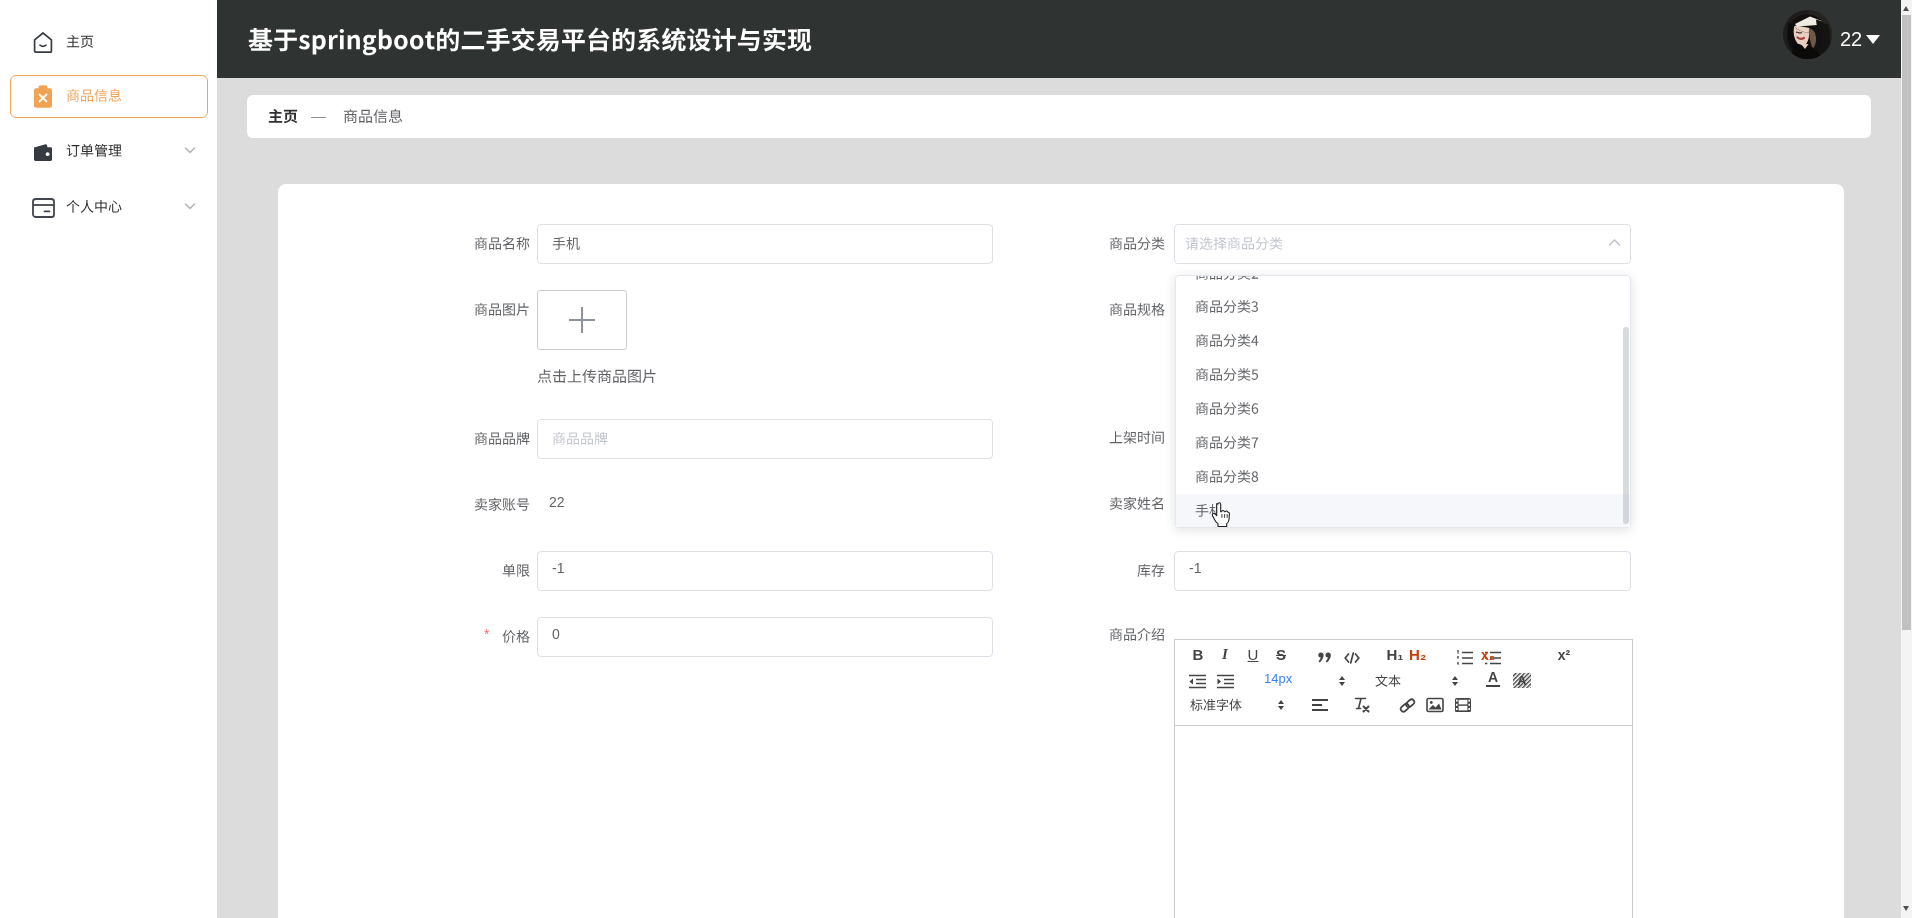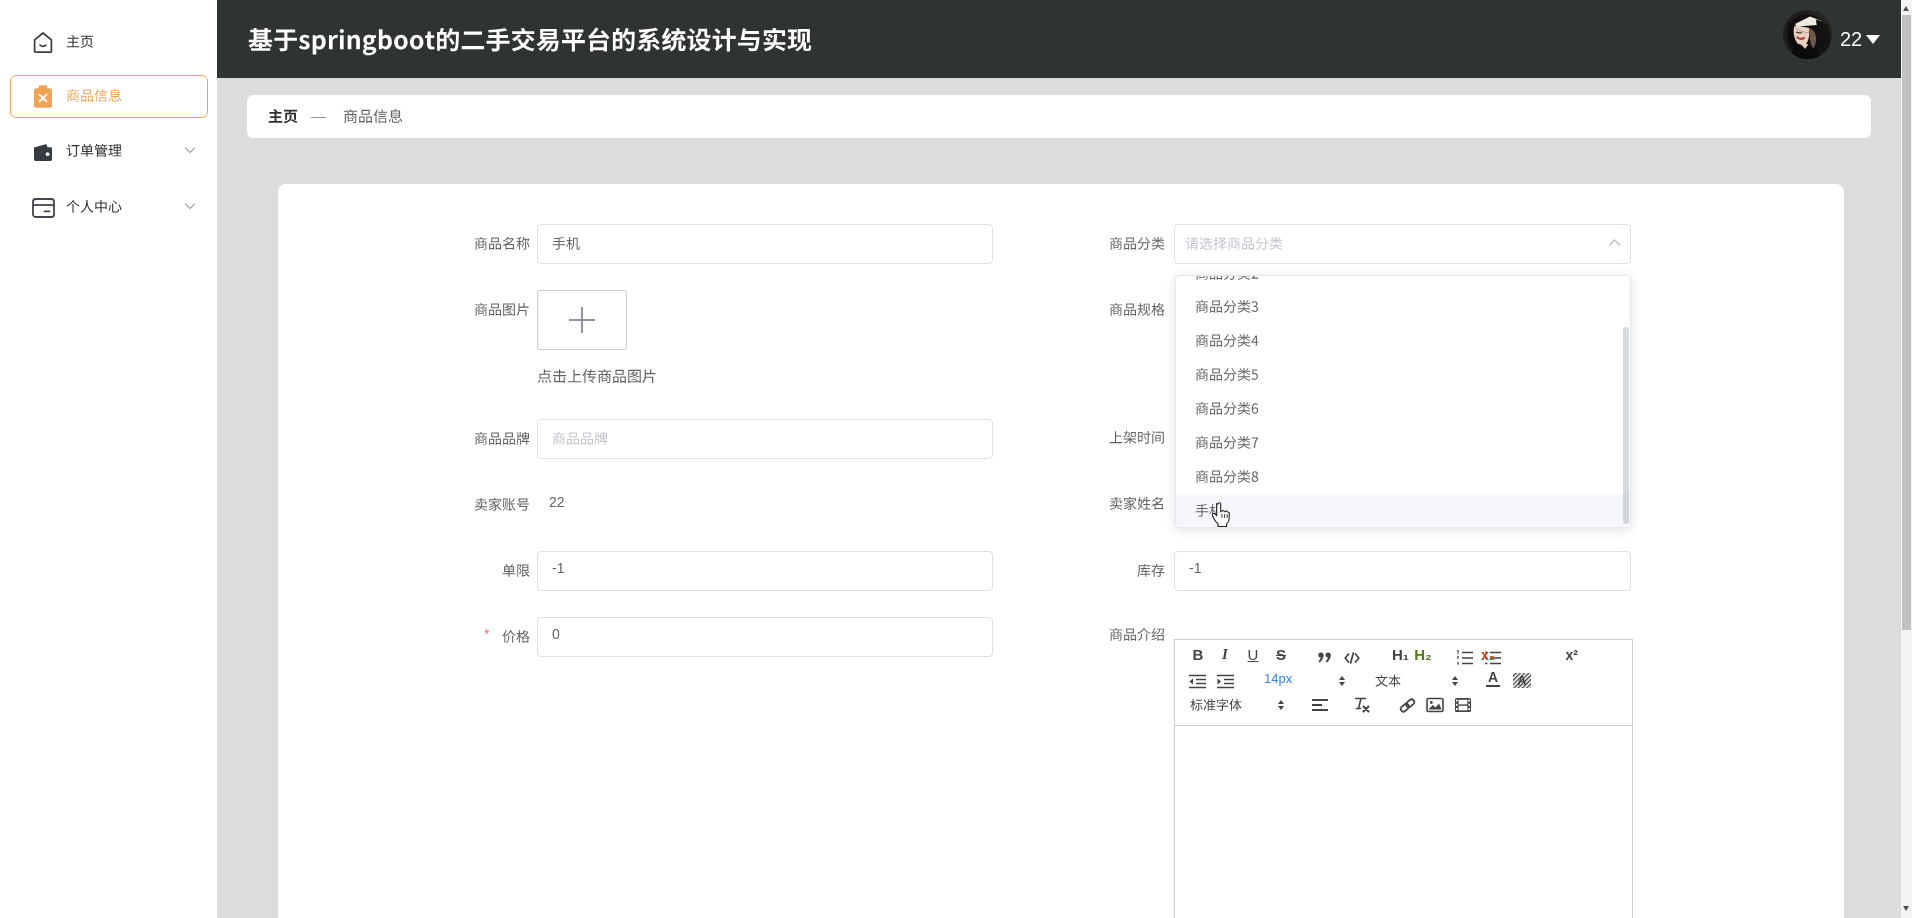--- a/index.html
+++ b/index.html
@@ -378,32 +378,32 @@
 <div style="position:absolute;left:1211px;top:646px;width:28px;text-align:center;font:700 15px 'Liberation Serif',serif;color:#444;font-style:italic;">I</div>
 <div style="position:absolute;left:1239px;top:646px;width:28px;text-align:center;font:400 15px 'Liberation Sans',sans-serif;color:#444;text-decoration:underline;">U</div>
 <div style="position:absolute;left:1267px;top:646px;width:28px;text-align:center;font:400 15px 'Liberation Sans',sans-serif;color:#444;text-decoration:line-through;font-weight:600;">S</div>
 <svg style="position:absolute;left:1318px;top:652px" width="13" height="11" viewBox="0 0 13 11">
 <path d="M2.9 0.4 Q5.6 0.4 5.6 3.1 Q5.6 7 1.8 10.6 L0.5 9.4 Q2.4 7.4 2.8 5.6 Q0.3 5.6 0.3 3.1 Q0.3 0.4 2.9 0.4 Z" fill="#444"></path>
 <path d="M10.1 0.4 Q12.8 0.4 12.8 3.1 Q12.8 7 9 10.6 L7.7 9.4 Q9.6 7.4 10 5.6 Q7.5 5.6 7.5 3.1 Q7.5 0.4 10.1 0.4 Z" fill="#444"></path>
   </svg>
 <svg style="position:absolute;left:1344px;top:652px" width="16" height="12" viewBox="0 0 16 12">
 <path d="M4.5 2 L1.2 6 L4.5 10 M11.5 2 L14.8 6 L11.5 10 M9.3 1 L6.7 11" fill="none" stroke="#444" stroke-width="1.7" stroke-linecap="round"></path>
   </svg>
-<div style="position:absolute;left:1381px;top:646px;width:28px;text-align:right;font:700 15px 'Liberation Sans',sans-serif;color:#444;">H₁</div>
-<div style="position:absolute;left:1409px;top:646px;width:28px;text-align:center;font:700 15px 'Liberation Sans',sans-serif;color:#4d7c0f;">H₂</div>
+<div style="position:absolute;left:1381px;top:646px;width:28px;text-align:center;font:700 15px 'Liberation Sans',sans-serif;color:#444;">H₁</div>
+<div style="position:absolute;left:1409px;top:646px;width:28px;text-align:left;font:700 15px 'Liberation Sans',sans-serif;color:#c2410c;">H₂</div>
 <svg style="position:absolute;left:1456px;top:650px" width="18" height="16" viewBox="0 0 18 16">
 <path d="M6 2.5 H17 M6 8 H17 M6 13.5 H17" stroke="#444" stroke-width="1.7"></path>
 <path d="M1 1 H3 M1 7 H3 M1 13 H3 M2 0 V4 M2 6 V9 M2 12 V15" stroke="#444" stroke-width="0.9"></path>
   </svg>
 <svg style="position:absolute;left:1484px;top:650px" width="18" height="16" viewBox="0 0 18 16">
 <path d="M6 2.5 H17 M6 8 H17 M6 13.5 H17" stroke="#444" stroke-width="1.7"></path>
 <path d="M1 2.5 H3.4 M1 8 H3.4 M1 13.5 H3.4" stroke="#444" stroke-width="1.7"></path>
   </svg>
 <div style="position:absolute;left:1481px;top:647px;width:28px;text-align:left;font:700 14px 'Liberation Sans',sans-serif;color:#c2410c;">x₂</div>
-<div style="position:absolute;left:1550px;top:647px;width:28px;text-align:right;font:700 14px 'Liberation Sans',sans-serif;color:#444;">x²</div>
+<div style="position:absolute;left:1550px;top:647px;width:28px;text-align:center;font:700 14px 'Liberation Sans',sans-serif;color:#444;">x²</div>
 <svg style="position:absolute;left:1188px;top:674px" width="19" height="15" viewBox="0 0 19 15">
 <path d="M1 1.5 H18 M8 5.5 H18 M8 9.5 H18 M1 13.5 H18" stroke="#444" stroke-width="1.7"></path>
 <path d="M5 4.5 L1.5 7.5 L5 10.5 Z" fill="#444"></path>
   </svg>
 <svg style="position:absolute;left:1216px;top:674px" width="19" height="15" viewBox="0 0 19 15">
 <path d="M1 1.5 H18 M8 5.5 H18 M8 9.5 H18 M1 13.5 H18" stroke="#444" stroke-width="1.7"></path>
 <path d="M1.5 4.5 L5 7.5 L1.5 10.5 Z" fill="#444"></path>
   </svg>
 <div style="position:absolute;left:1264px;top:671px;width:40px;height:20px;font:13px 'Liberation Sans',sans-serif;color:#3b82f6">14px</div>
 <div style="position:absolute;left:1338.5px;top:675.5px;width:0;height:0;border-left:3.5px solid transparent;border-right:3.5px solid transparent;border-bottom:4.5px solid #444"></div>

